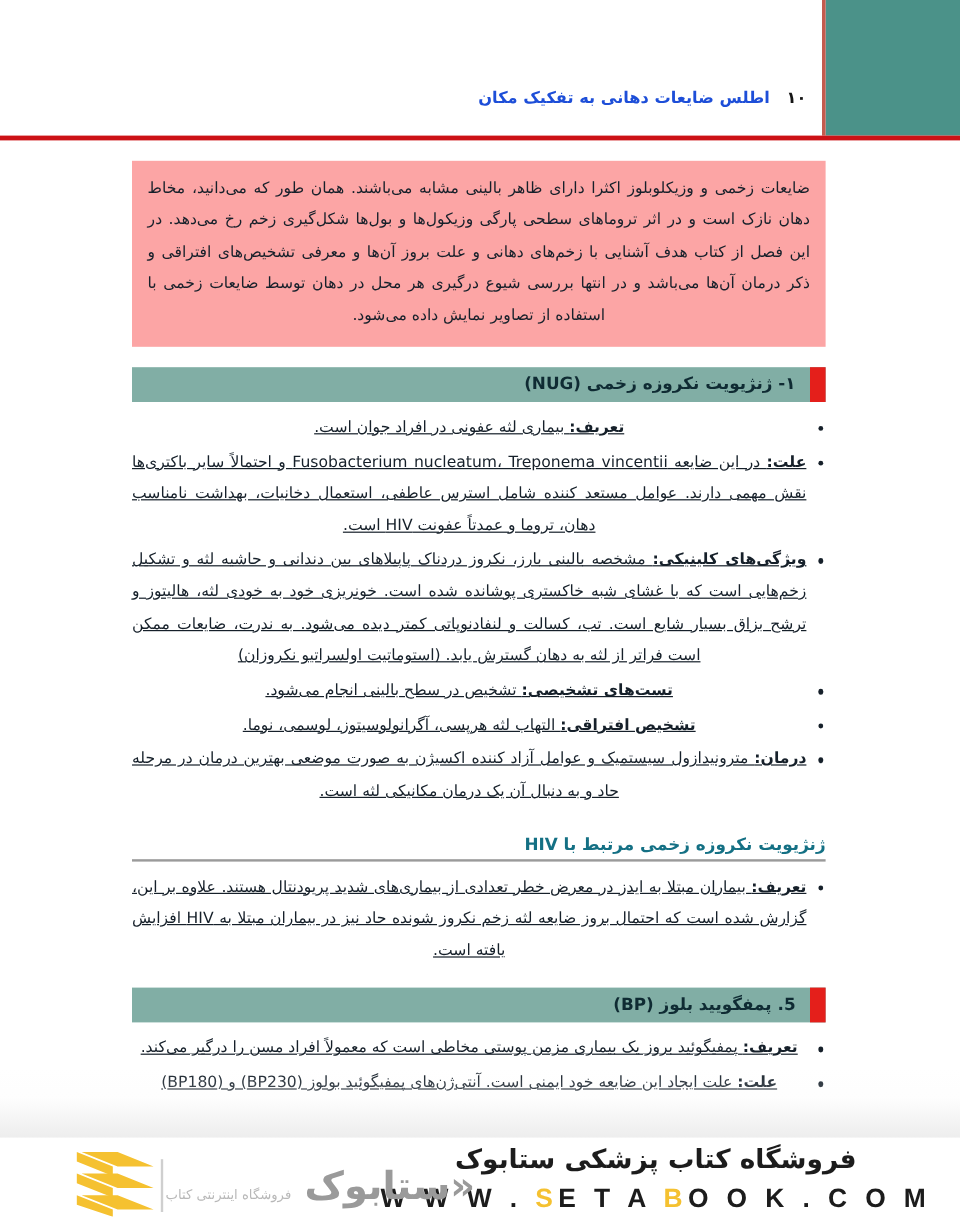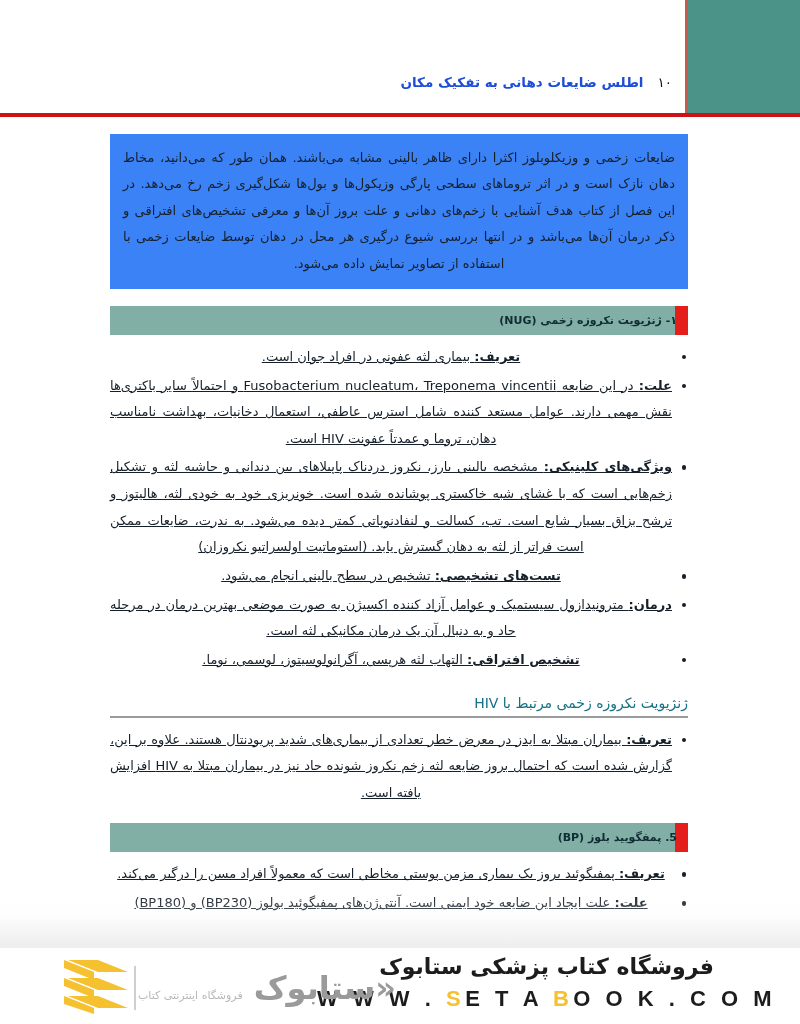--- a/index.html
+++ b/index.html
@@ -52,21 +52,21 @@
     right: 128px;
     display: flex;
     flex-direction: row;
     align-items: baseline;
     gap: 14px;
     direction: rtl;
   }
 
   .header-page-number {
     font-size: 13.5px;
-    font-weight: normal;
+    font-weight: bold;
     color: #141414;
     letter-spacing: 0px;
     text-align: center;
   }
 
   .header-title {
     font-size: 13.5px;
     font-weight: bold;
     color: #1d4ed8;
   }
@@ -85,21 +85,21 @@
     position: absolute;
     top: 134px;
     right: 112px;
     width: 578px;
     direction: rtl;
     text-align: justify;
   }
 
   
   .intro-box {
-    background: #3b82f6;
+    background: #fca5a5;
     padding: 11px 13px 12px 13px;
     font-size: 13px;
     line-height: 2.03;
     color: #16202a;
     text-align: justify;
     text-align-last: center;
   }
 
   
   .section-heading {
@@ -118,38 +118,38 @@
     top: 0;
     right: 0;
     width: 13px;
     height: 29px;
     background: #e41f1b;
   }
 
   .section-heading .label {
     position: relative;
     z-index: 2;
-    font-size: 11px;
+    font-size: 14px;
     font-weight: bold;
     color: #0f2b33;
-    padding-right: 11px;
+    padding-right: 25px;
   }
 
   
   .sub-heading {
     margin-top: 19px;
     padding-bottom: 4px;
     border-bottom: 2px solid #9a9a9a;
     text-align: right;
     direction: rtl;
   }
 
   .sub-heading .label {
     font-size: 14px;
-    font-weight: normal;
+    font-weight: bold;
     color: #147084;
     margin-left: 44px;
   }
 
   
   .bullet-list {
     list-style: none;
     margin-top: 9px;
     direction: rtl;
   }
@@ -303,24 +303,24 @@
       <li class="bullet-item">
         <span class="term">علت:</span><span> در این ضایعه Fusobacterium nucleatum، Treponema vincentii و احتمالاً سایر باکتری‌ها نقش مهمی دارند. عوامل مستعد کننده شامل استرس عاطفی، استعمال دخانیات، بهداشت نامناسب دهان، تروما و عمدتاً عفونت HIV است.</span>
       </li>
       <li class="bullet-item">
         <span class="term">ویژگی‌های کلینیکی:</span><span> مشخصه بالینی بارز، نکروز دردناک پاپیلاهای بین دندانی و حاشیه لثه و تشکیل زخم‌هایی است که با غشای شبه خاکستری پوشانده شده است. خونریزی خود به خودی لثه، هالیتوز و ترشح بزاق بسیار شایع است. تب، کسالت و لنفادنوپاتی کمتر دیده می‌شود. به ندرت، ضایعات ممکن است فراتر از لثه به دهان گسترش یابد. (استوماتیت اولسراتیو نکروزان)</span>
       </li>
       <li class="bullet-item">
         <span class="term">تست‌های تشخیصی:</span><span> تشخیص در سطح بالینی انجام می‌شود.</span>
       </li>
       <li class="bullet-item">
+        <span class="term">تشخیص افتراقی:</span><span> التهاب لثه هرپسی، آگرانولوسیتوز، لوسمی، نوما.</span>
+      </li>
+      <li class="bullet-item">
         <span class="term">درمان:</span><span> مترونیدازول سیستمیک و عوامل آزاد کننده اکسیژن به صورت موضعی بهترین درمان در مرحله حاد و به دنبال آن یک درمان مکانیکی لثه است.</span>
-      </li>
-      <li class="bullet-item">
-        <span class="term">تشخیص افتراقی:</span><span> التهاب لثه هرپسی، آگرانولوسیتوز، لوسمی، نوما.</span>
       </li>
     </ul>
 
     <div class="sub-heading">
       <span class="label">ژنژیویت نکروزه زخمی مرتبط با HIV</span>
     </div>
 
     <ul class="bullet-list">
       <li class="bullet-item">
         <span class="term">تعریف:</span><span> بیماران مبتلا به ایدز در معرض خطر تعدادی از بیماری‌های شدید پریودنتال هستند. علاوه بر این، گزارش شده است که احتمال بروز ضایعه لثه زخم نکروز شونده حاد نیز در بیماران مبتلا به HIV افزایش یافته است.</span>

